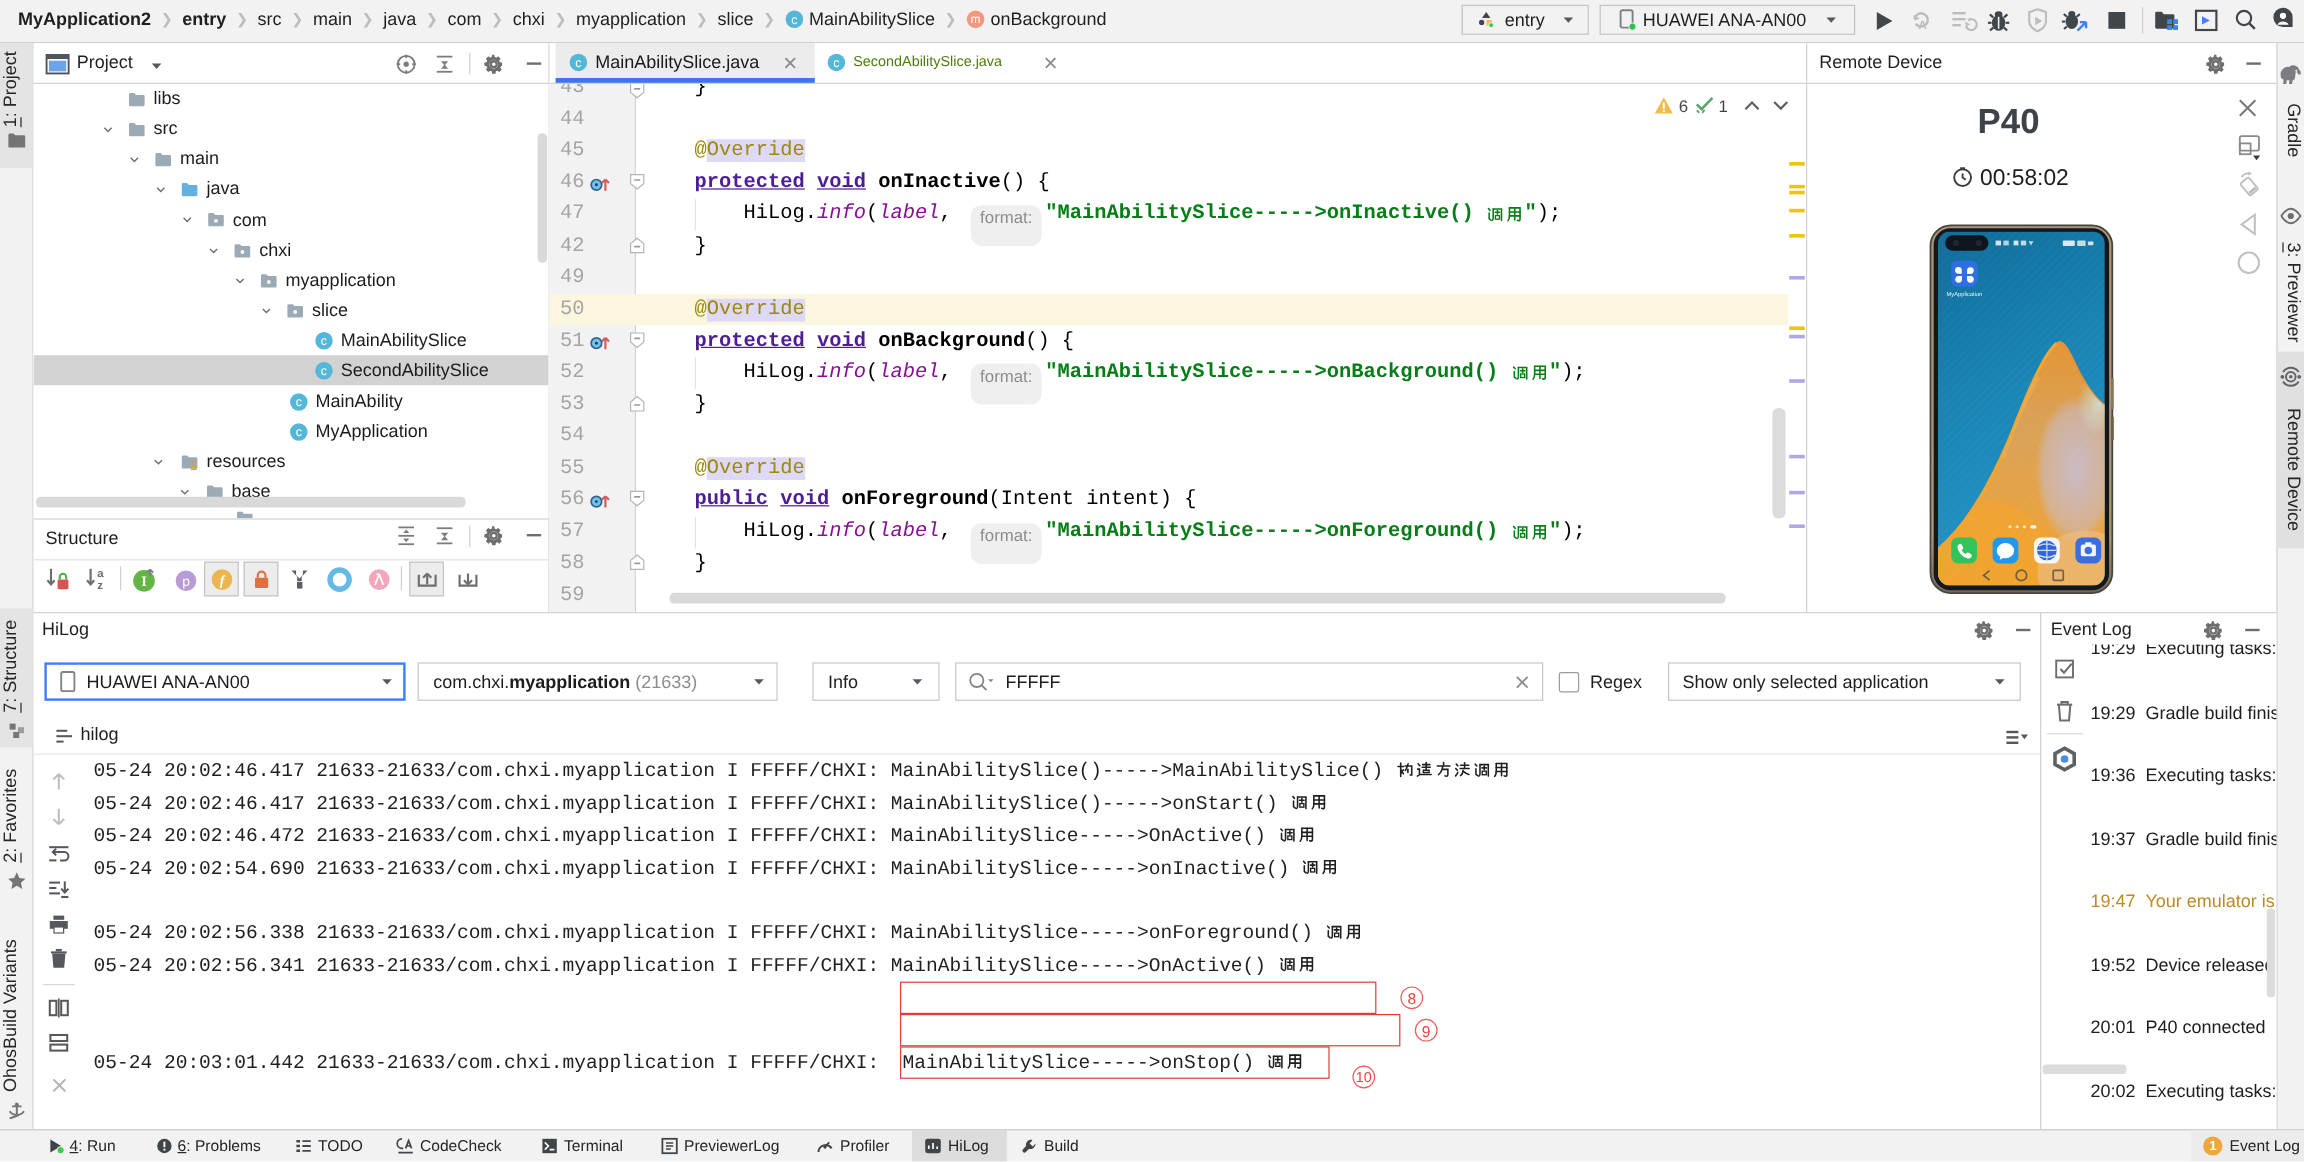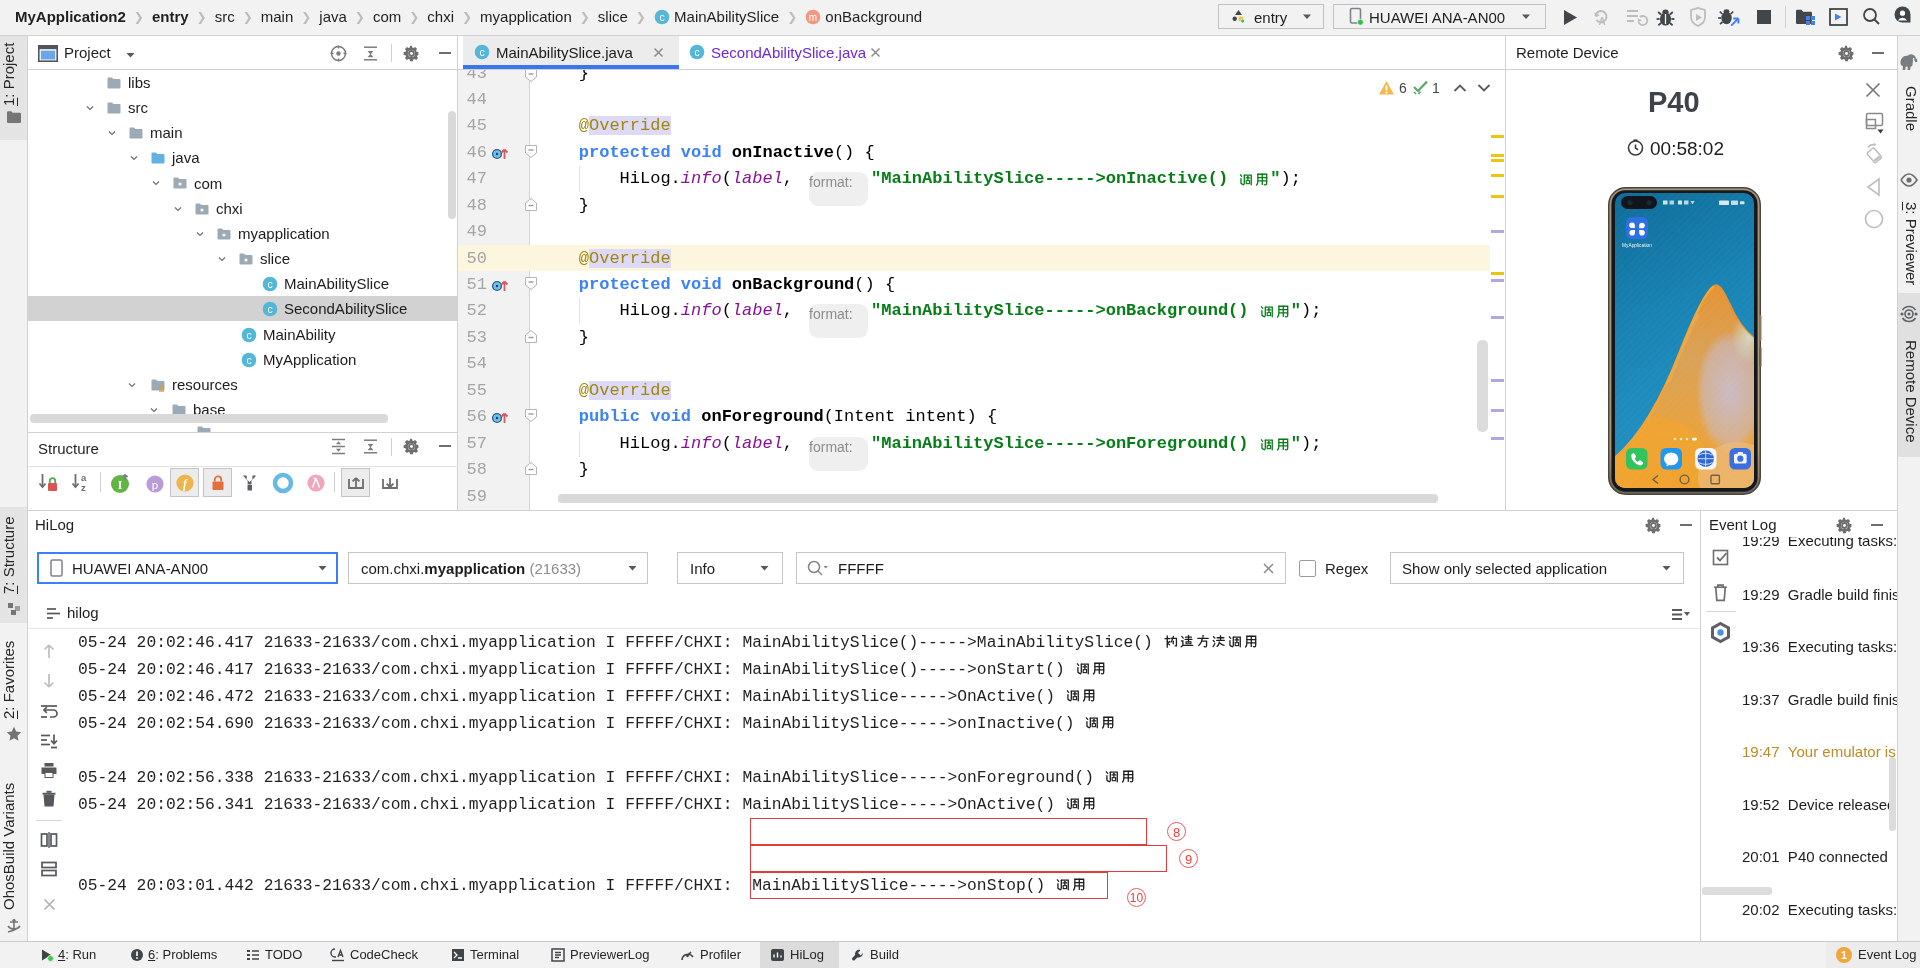--- a/index.html
+++ b/index.html
@@ -485,50 +485,50 @@
 <svg class="ic" style="left:474px;top:44px" width="16" height="16" viewBox="0 0 16 16">
       <use href="#g-class"></use>
     </svg>
 <div class="abs" style="left:496px;top:44px;font-size:15px;color:#1a1a1a;">MainAbilitySlice.java</div>
 <svg class="ic" style="left:653px;top:47px" width="11" height="11" viewBox="0 0 11 11">
       <path d="M1.5 1.5 L9.5 9.5 M9.5 1.5 L1.5 9.5" stroke="#8a8a8a" stroke-width="1.5"></path>
     </svg>
 <svg class="ic" style="left:689px;top:44px" width="16" height="16" viewBox="0 0 16 16">
       <use href="#g-class"></use>
     </svg>
-<div class="abs" style="left:711px;top:44px;font-size:15px;color:#6d28d9;">SecondAbilitySlice.java</div>
+<div class="abs" style="left:711px;top:44px;font-size:12px;color:#4d7c0f;">SecondAbilitySlice.java</div>
 <svg class="ic" style="left:870px;top:47px" width="11" height="11" viewBox="0 0 11 11">
       <path d="M1.5 1.5 L9.5 9.5 M9.5 1.5 L1.5 9.5" stroke="#8a8a8a" stroke-width="1.5"></path>
     </svg>
 
 <div id="edbody" class="abs" style="left:458px;top:70px;width:1047px;height:440px;overflow:hidden;background:#fff;">
   <div class="abs" style="left:0;top:0;width:72px;height:440px;background:#f2f2f2;border-right:1px solid #d6d6d6;"></div>
 
   <div class="abs" style="left:0;top:175px;width:1032px;height:26px;background:#fcf6de;"></div>
   <style>
     .cline .cjk{vertical-align:-4px;}
     .cline{position:absolute;left:80px;height:26px;line-height:26px;font-family:"Liberation Mono",monospace;font-size:17px;white-space:pre;color:#000;}
     .lnum{position:absolute;left:0;width:29px;height:26px;line-height:26px;font-family:"Liberation Mono",monospace;font-size:17px;color:#a5a5a5;text-align:right;}
-    .kw{color:#3b82f6;font-weight:bold;}
+    .kw{color:#4c1d95;font-weight:bold;text-decoration:underline;}
     .ann{color:#9e880d;}
     .annbg{background:#ddd9f7;}
     .str{color:#067d17;font-weight:bold;}
     .itp{color:#871094;font-style:italic;}
     .mdecl{font-weight:bold;margin-top:36px;}
-    .chip{display:inline-block;width:59px;height:34px;line-height:21px;margin-left:16px;margin-right:3px;background:#efefef;border-radius:9px;font-family:"Liberation Sans",sans-serif;font-size:14px;color:#8c8c8c;text-align:left;vertical-align:-4px;}
+    .chip{display:inline-block;width:59px;height:34px;line-height:21px;margin-left:16px;margin-right:3px;background:#efefef;border-radius:9px;font-family:"Liberation Sans",sans-serif;font-size:14px;color:#8c8c8c;text-align:center;vertical-align:-4px;}
     .gudl{position:absolute;width:1px;height:26px;background:#e3e3e3;left:121px;}
     .ovr{position:absolute;left:33px;}
     .ftag{position:absolute;left:66px;}
   </style>
   <div class="lnum" style="top:-9px">43</div>
       <div class="lnum" style="top:17px">44</div>
   <div class="lnum" style="top:43px">45</div>
       <div class="lnum" style="top:70px">46</div>
   <div class="lnum" style="top:96px">47</div>
-      <div class="lnum" style="top:123px">48</div>
+      <div class="lnum" style="top:123px">42</div>
   <div class="lnum" style="top:149px">49</div>
       <div class="lnum" style="top:176px">50</div>
   <div class="lnum" style="top:202px">51</div>
       <div class="lnum" style="top:228px">52</div>
   <div class="lnum" style="top:255px">53</div>
       <div class="lnum" style="top:281px">54</div>
   <div class="lnum" style="top:308px">55</div>
       <div class="lnum" style="top:334px">56</div>
   <div class="lnum" style="top:361px">57</div>
       <div class="lnum" style="top:387px">58</div>

